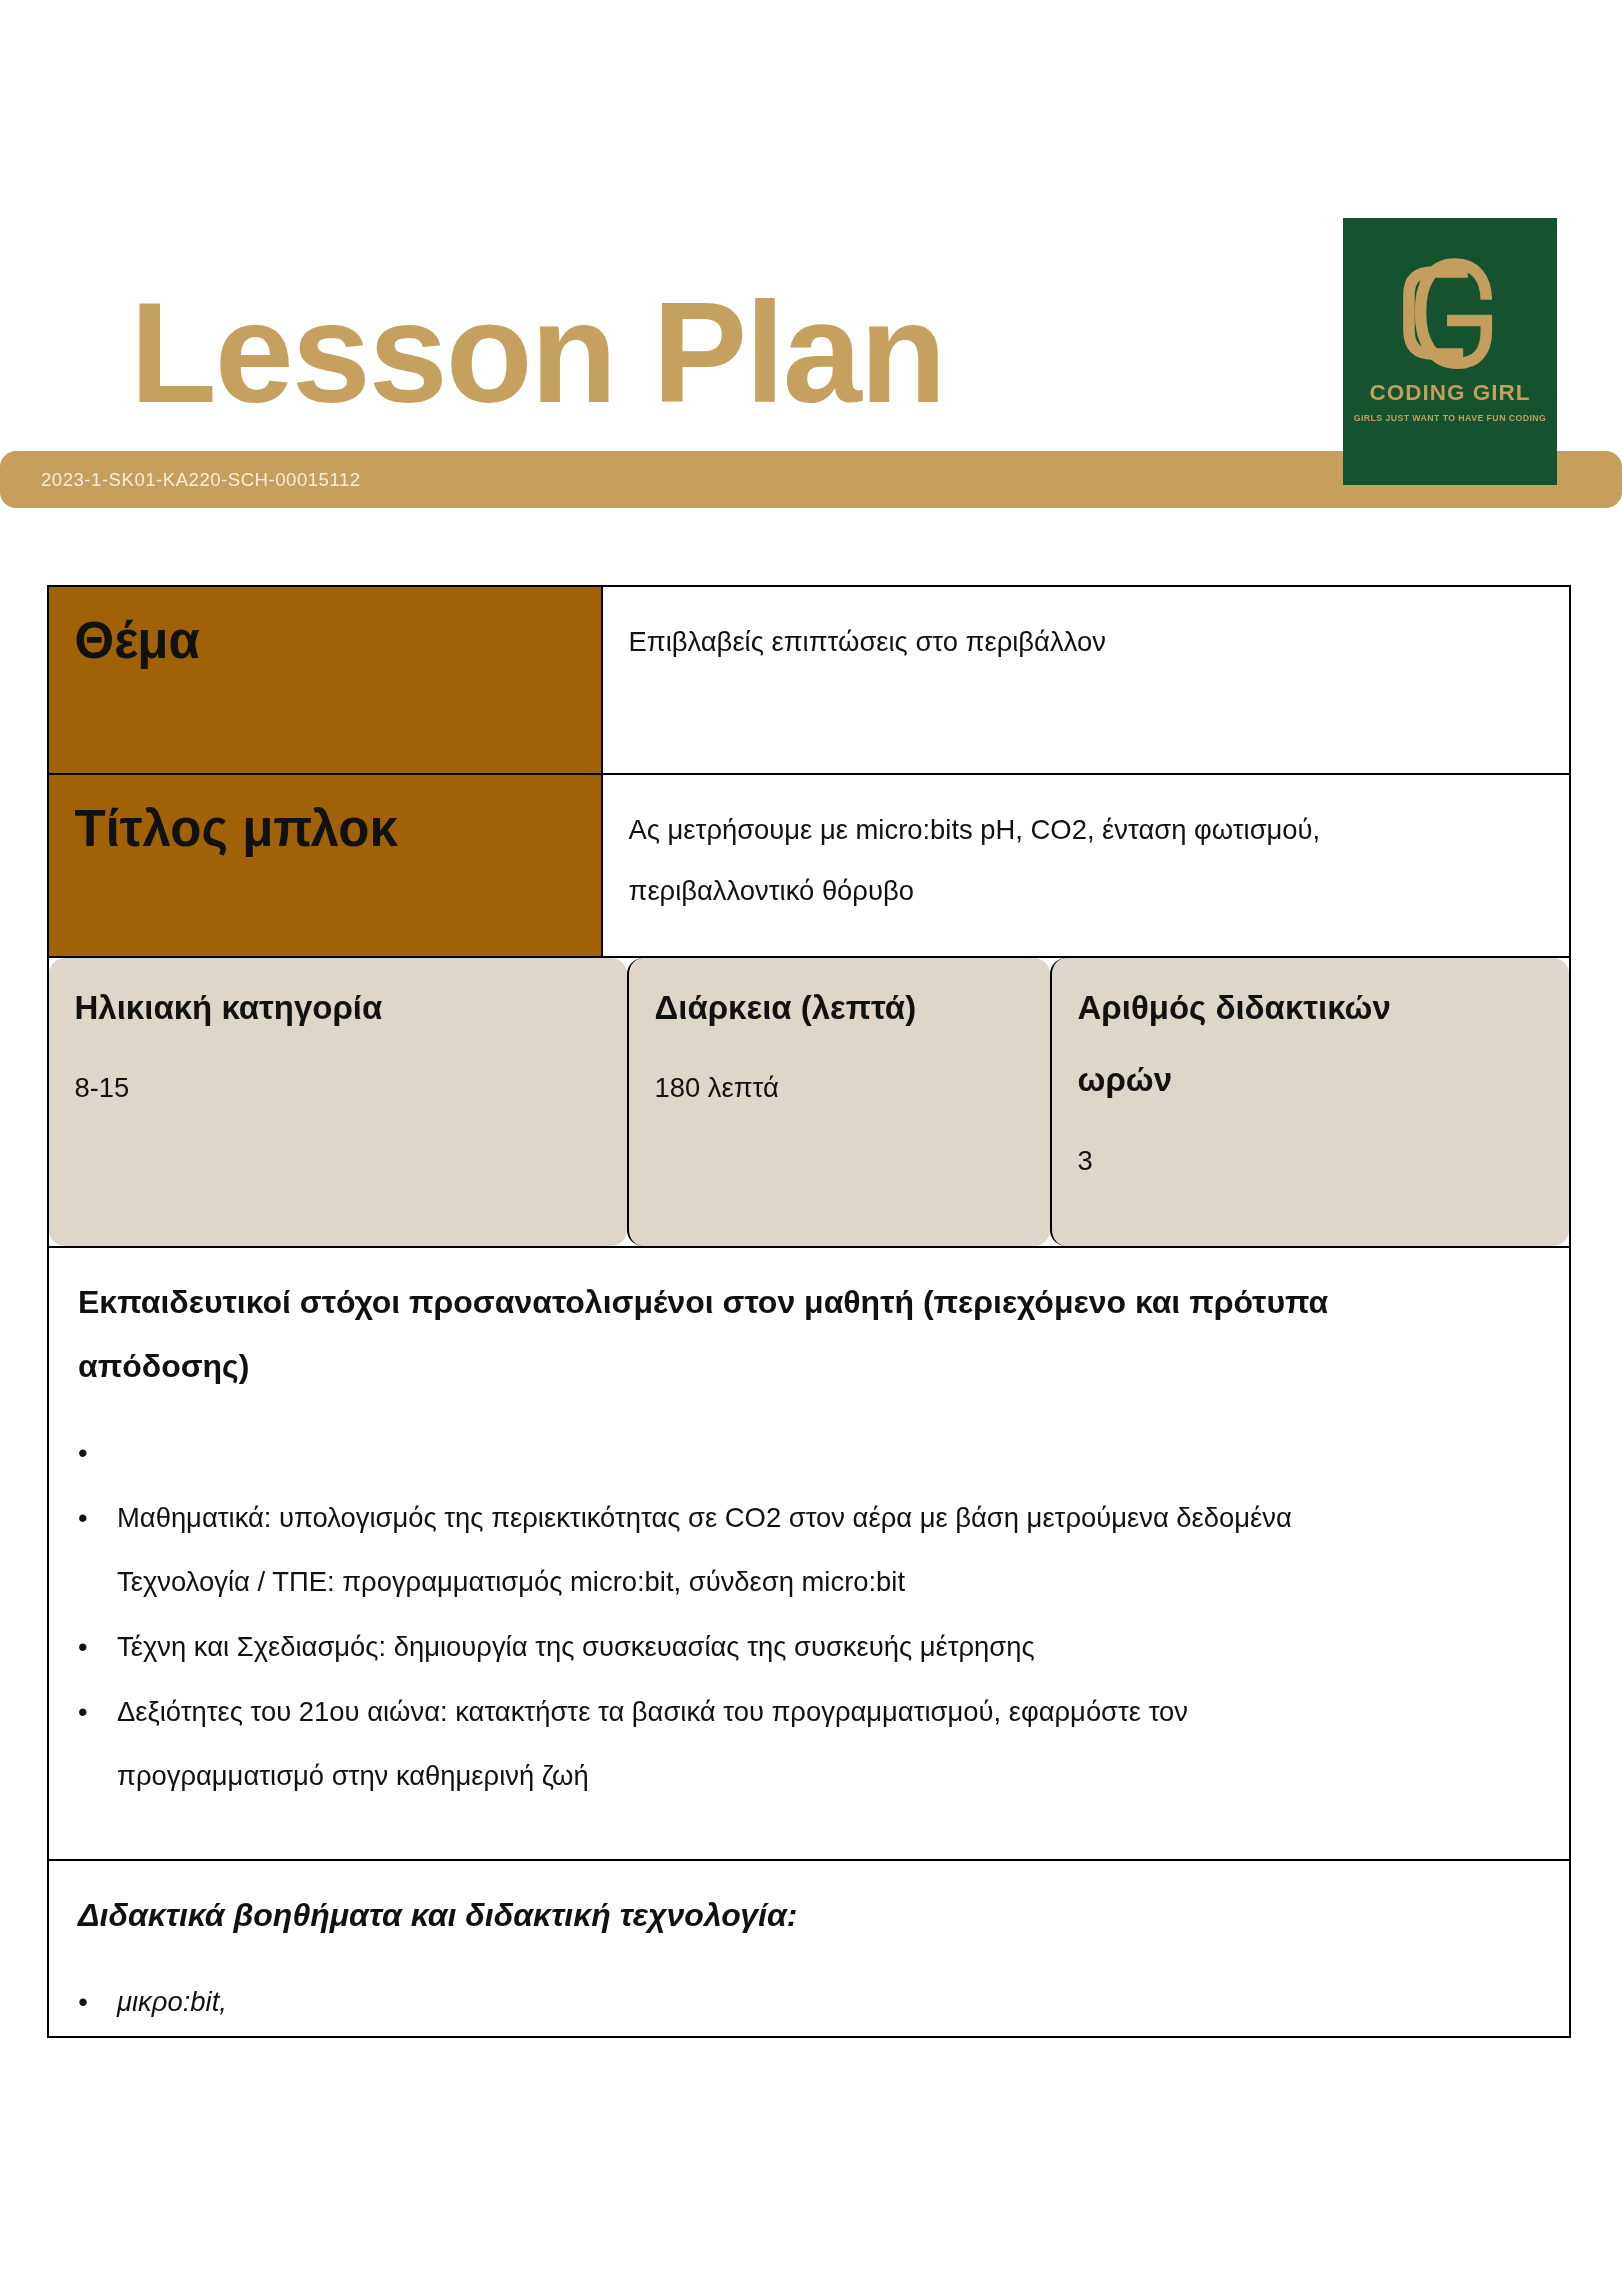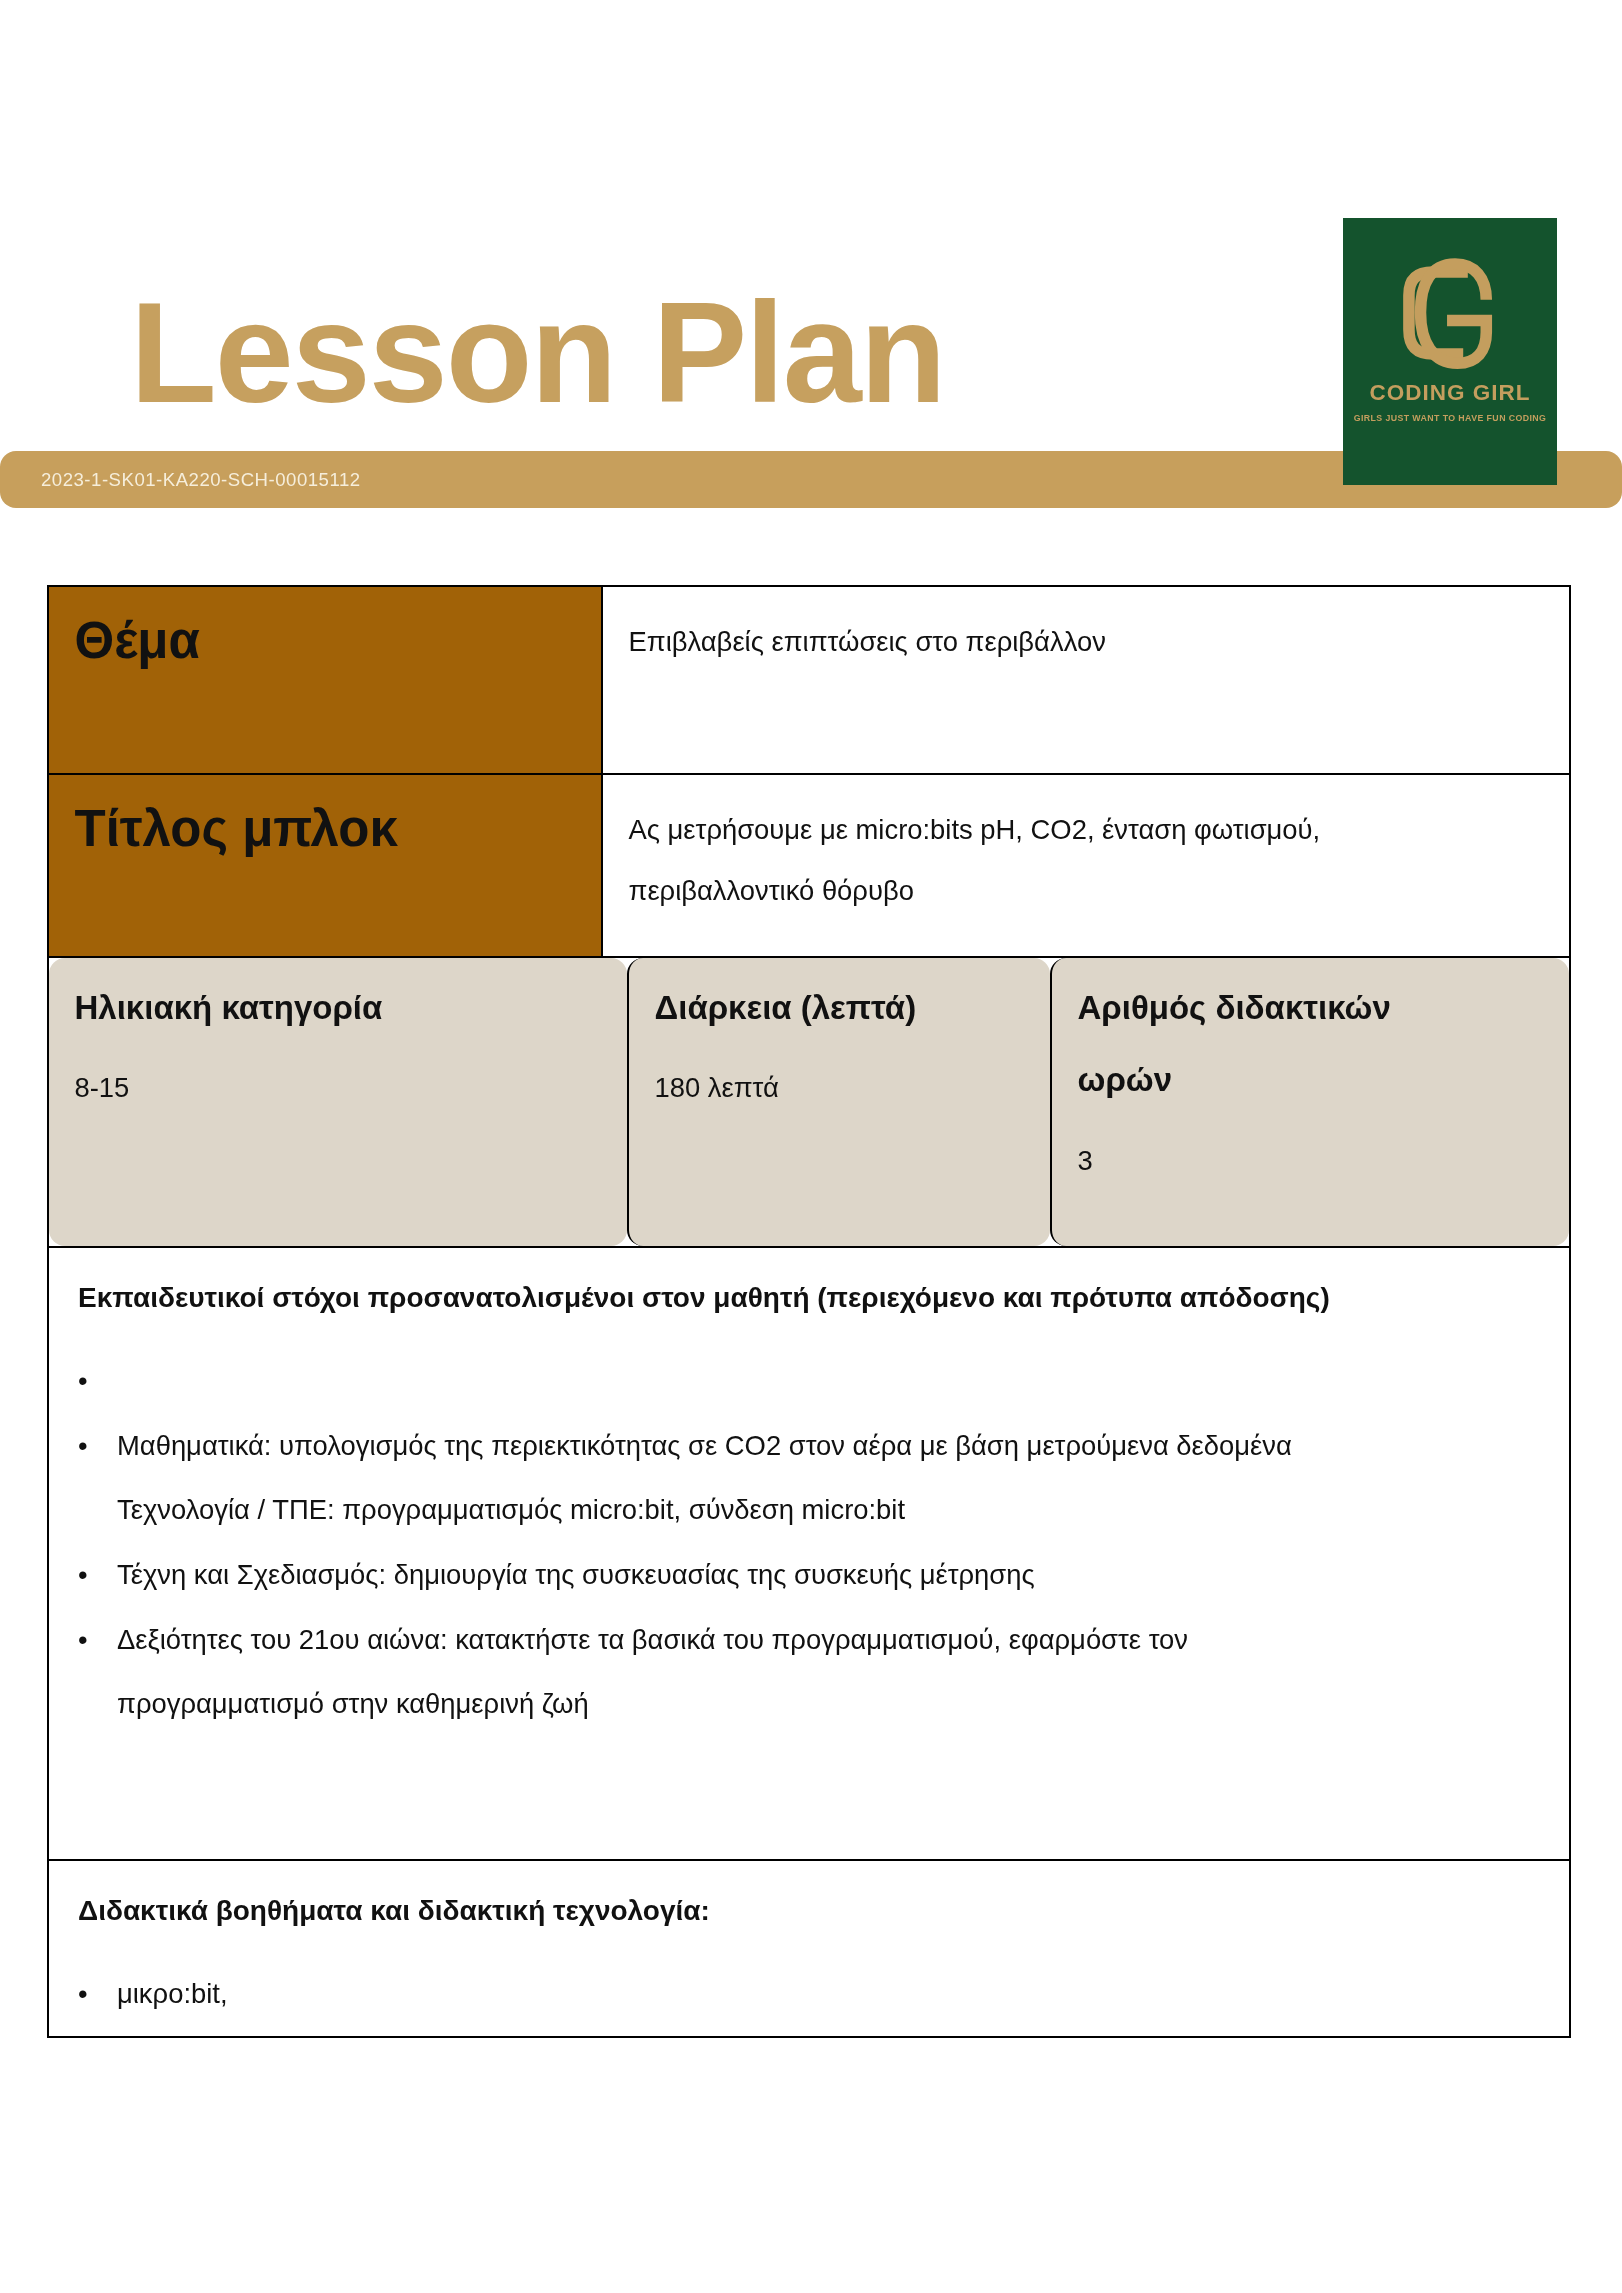--- a/index.html
+++ b/index.html
@@ -47,36 +47,36 @@
   }
   .trow { display:flex; border-bottom:2.9px solid #000; overflow:hidden; }
   .trow:last-child { border-bottom:none; }
   .cell { box-sizing:border-box; overflow:hidden; }
   .cell + .cell { border-left:2.9px solid #000; }
 
   .row-topic      { height:186px; }
   .row-block      { height:181px; }
   .row-meta       { height:288px; }
   .row-objectives { height:611px; }
-  .row-aids       { height:175px; }
+  .row-aids       { height:175px;font-style:italic; }
 
   .label-cell { width:552px; flex:none; background:#a16207; padding:15.7px 25.5px; }
   .big-label  { font-size:51px; font-weight:700; line-height:1.5; margin:0; }
   .value-cell { flex:1; background:#fff; padding:23.5px 25.5px; }
   .value-text { font-size:27.4px; line-height:2.25; margin:0; max-width:863px; }
 
   .meta-cell  { background:#ddd6c9; padding:13.7px 25.5px;border-radius:16px; }
   .meta-1 { width:578px; flex:none; }
   .meta-2 { width:423px; flex:none; }
   .meta-3 { flex:1; }
   .meta-cell .meta-heading { font-size:33px; font-weight:700; line-height:2.2; margin:0; max-width:392px; }
   .meta-cell .meta-value   { font-size:27.4px; line-height:2.2; margin:13.7px 0 0 0; }
 
   .section-cell { width:100%; background:#fff; padding:21.6px 29px; }
-  .section-heading { font-size:28px; font-weight:700; line-height:2.0; margin:0 0 23.5px 0; max-width:1294px; }
+  .section-heading { font-size:32px; font-weight:700; line-height:2.0; margin:0 0 23.5px 0; max-width:1294px; }
   .bullets { list-style:none; margin:0; padding:0; }
   .bullets li { display:flex; font-size:27.4px; line-height:2.36; }
   .bullets .dot { width:39px; flex:none; }
   .bullets .li-text { max-width:1264px; }
 </style>
 </head>
 <body>
 
 <div class="page">
 

